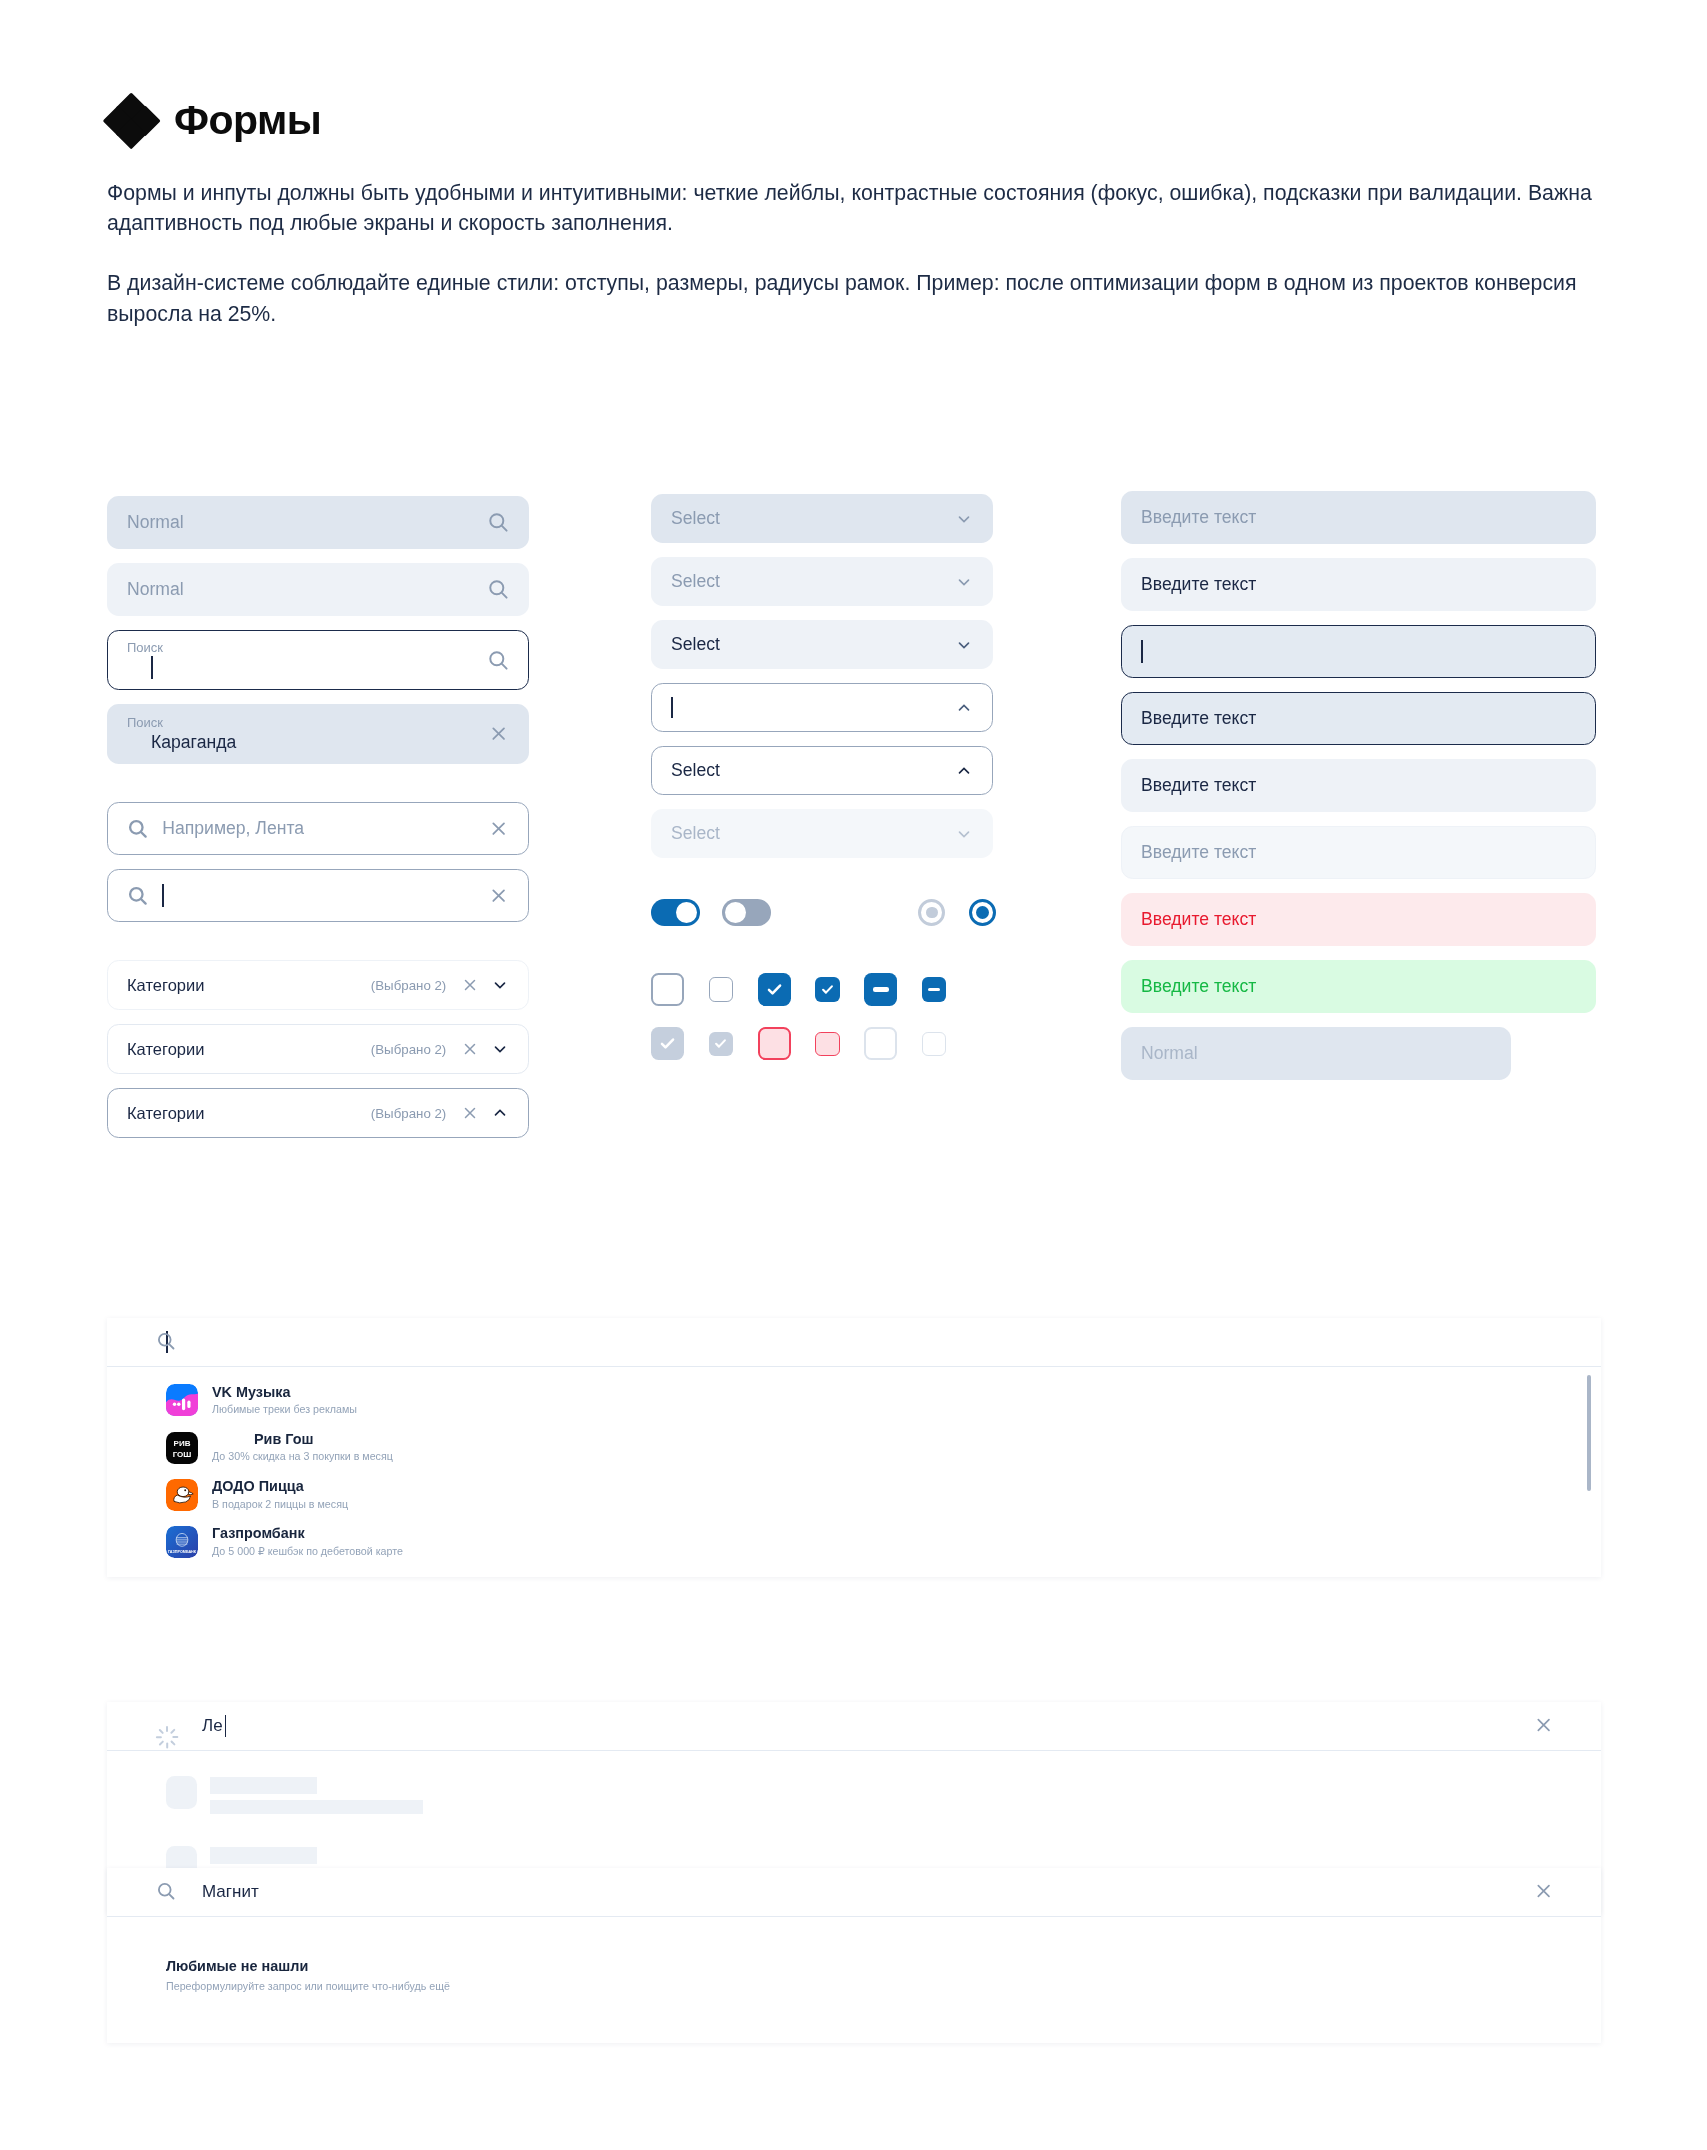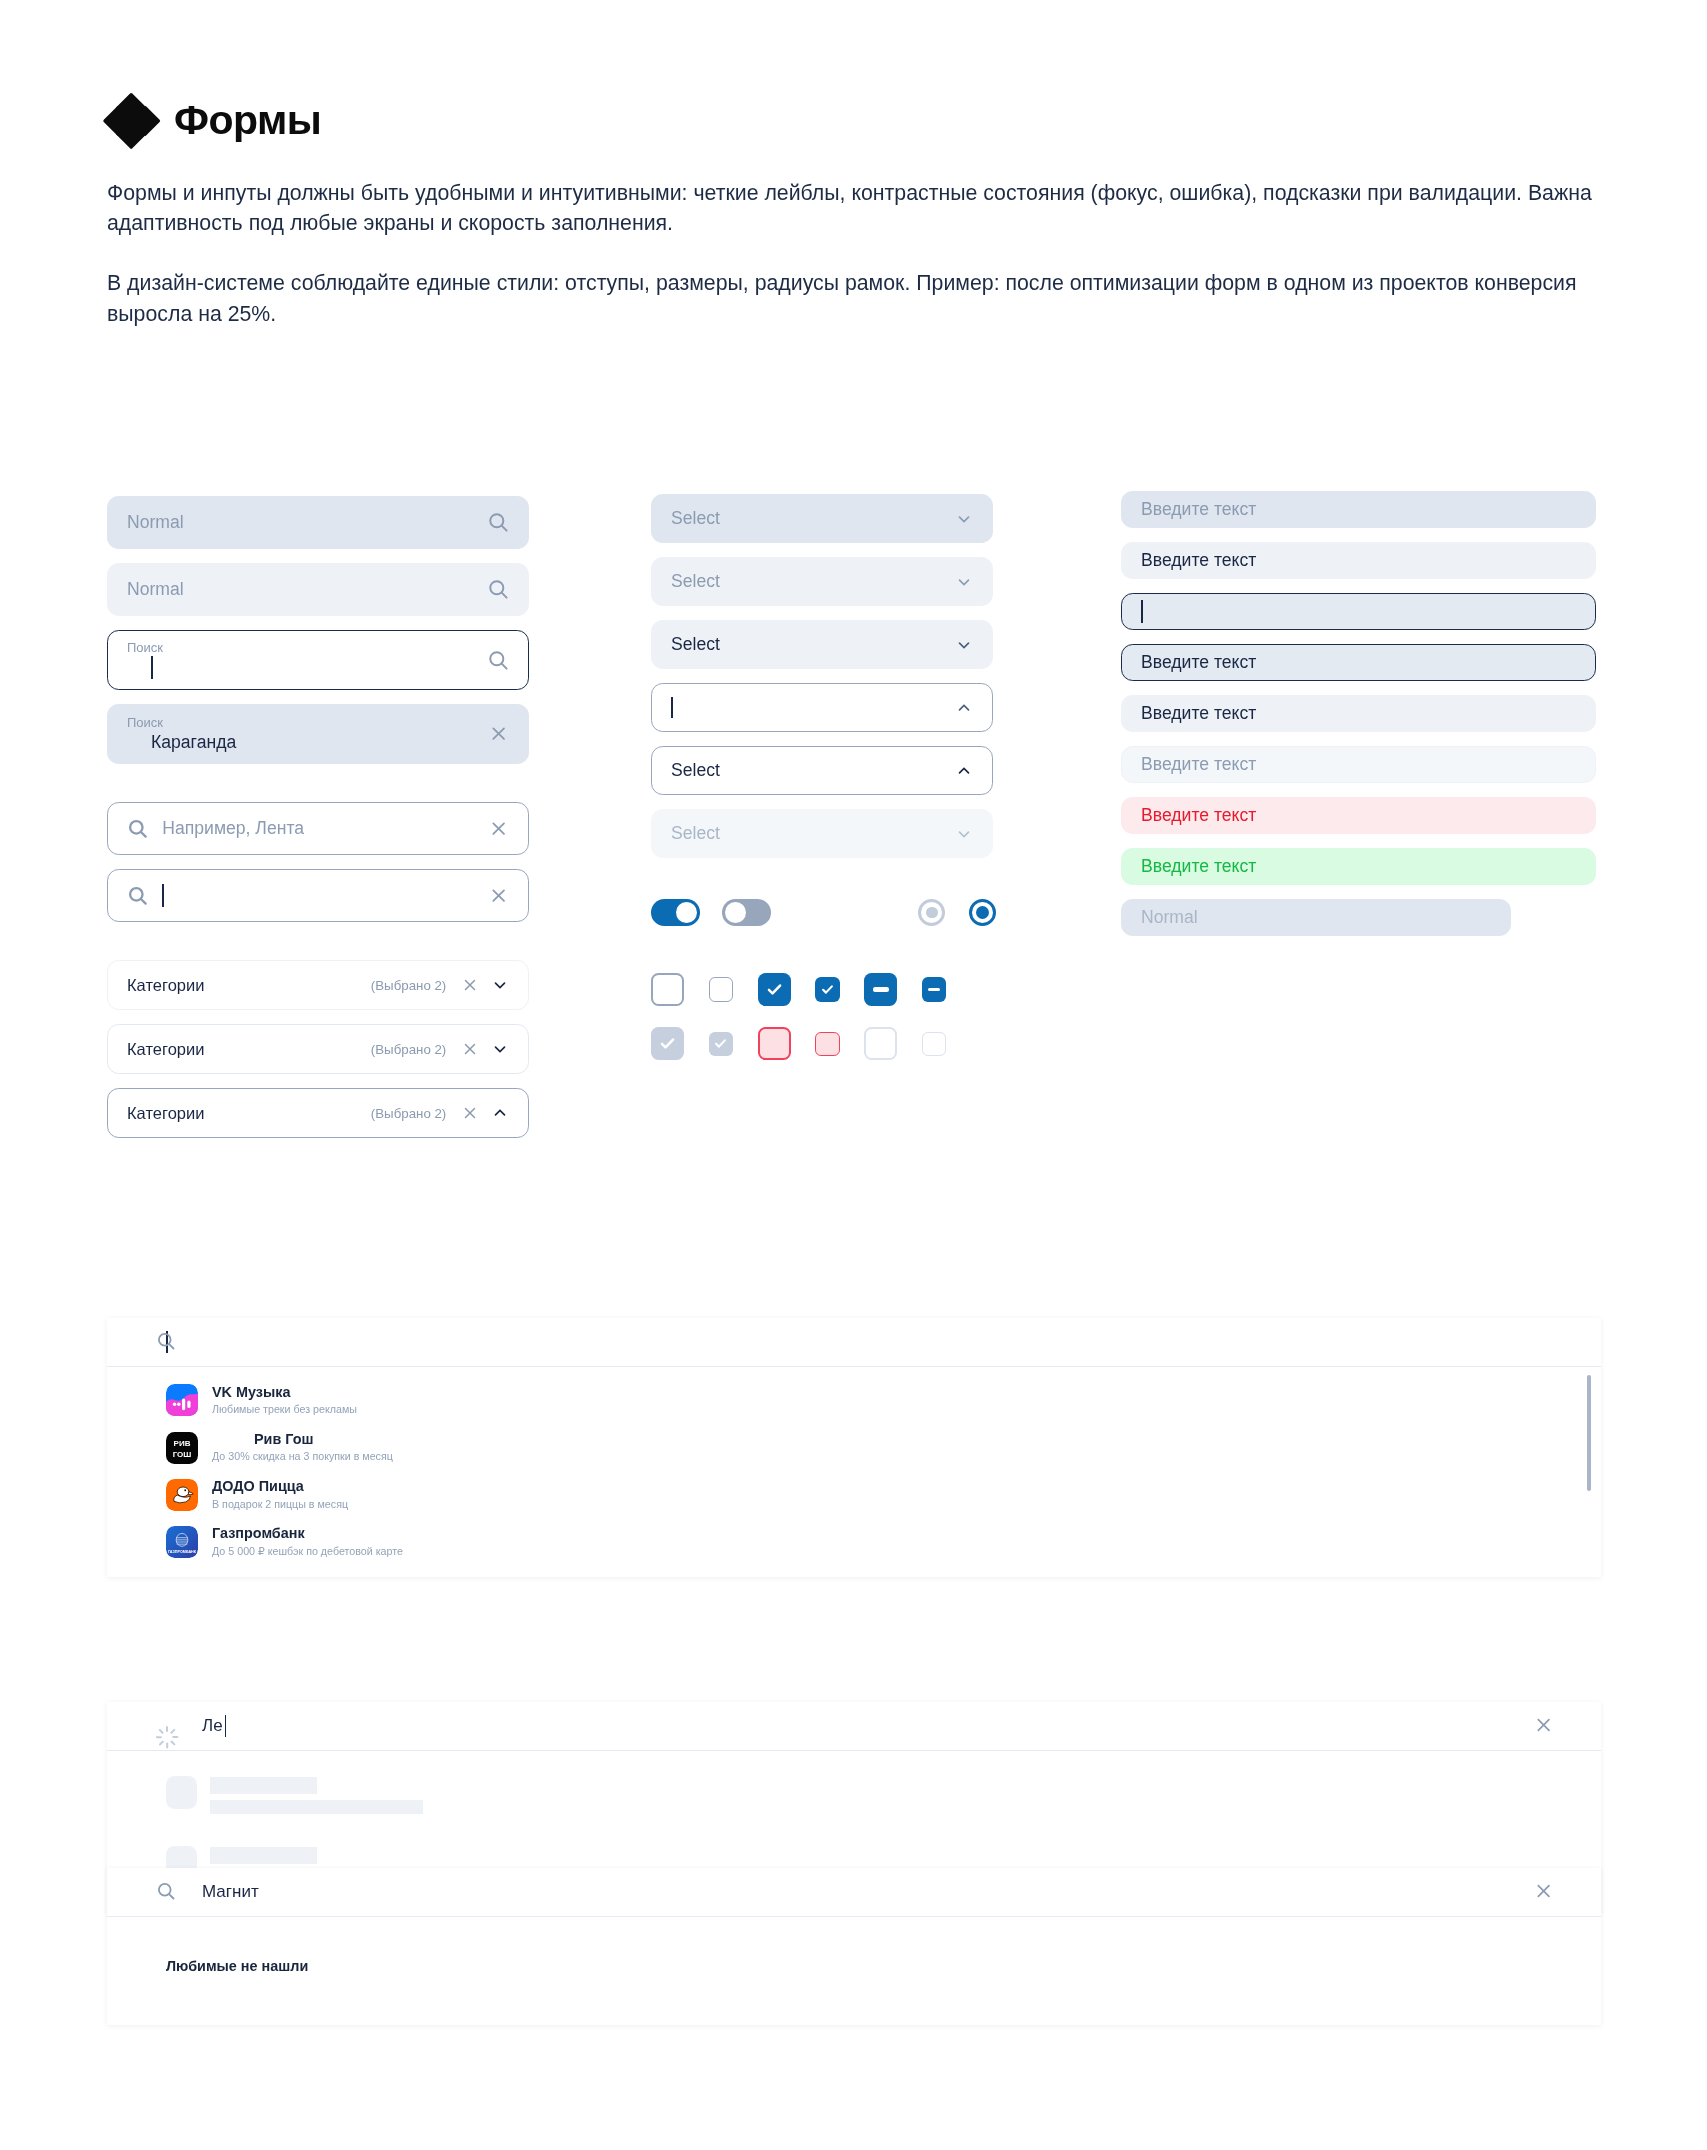--- a/index.html
+++ b/index.html
@@ -59,21 +59,21 @@
   .ph { color: #8b9bb1; }
   .val { color: #1a2744; }
   .val-disabled { color: #a9b6c8; }
   .val-error { color: #e8192e; }
   .val-success { color: #15b844; }
 
   
   .h-search { height: 53px; }
   .h-search-lbl { height: 60px; }
   .h-select { height: 49px; }
-  .h-input { height: 37px; align-items: center; }
+  .h-input { height: 53px; align-items: center; }
   .h-chip { height: 50px; }
 
   
   .caret {
     display: inline-block; width: 1.6px; height: 23.5px; background: #1a2744;
     vertical-align: middle;
   }
   .caret-sm { height: 21.3px; }
 
   
@@ -599,17 +599,18 @@
       </span>
       <span class="ptxt">Магнит</span>
       <span class="clear">
         <svg width="21.3" height="21.3" viewBox="0 0 24 24" fill="none" stroke="#8b9bb1" stroke-width="1.9" stroke-linecap="round">
             <path d="M6 6l12 12M18 6L6 18"></path>
           </svg>
       </span>
     </div>
     <div class="empty-block">
       <div class="empty-title">Любимые не нашли</div>
+      <div class="empty-sub">Переформулируйте запрос или поищите что-нибудь ещё</div>
     </div>
   </div>
 
 </div>
 
 
 </body></html>

